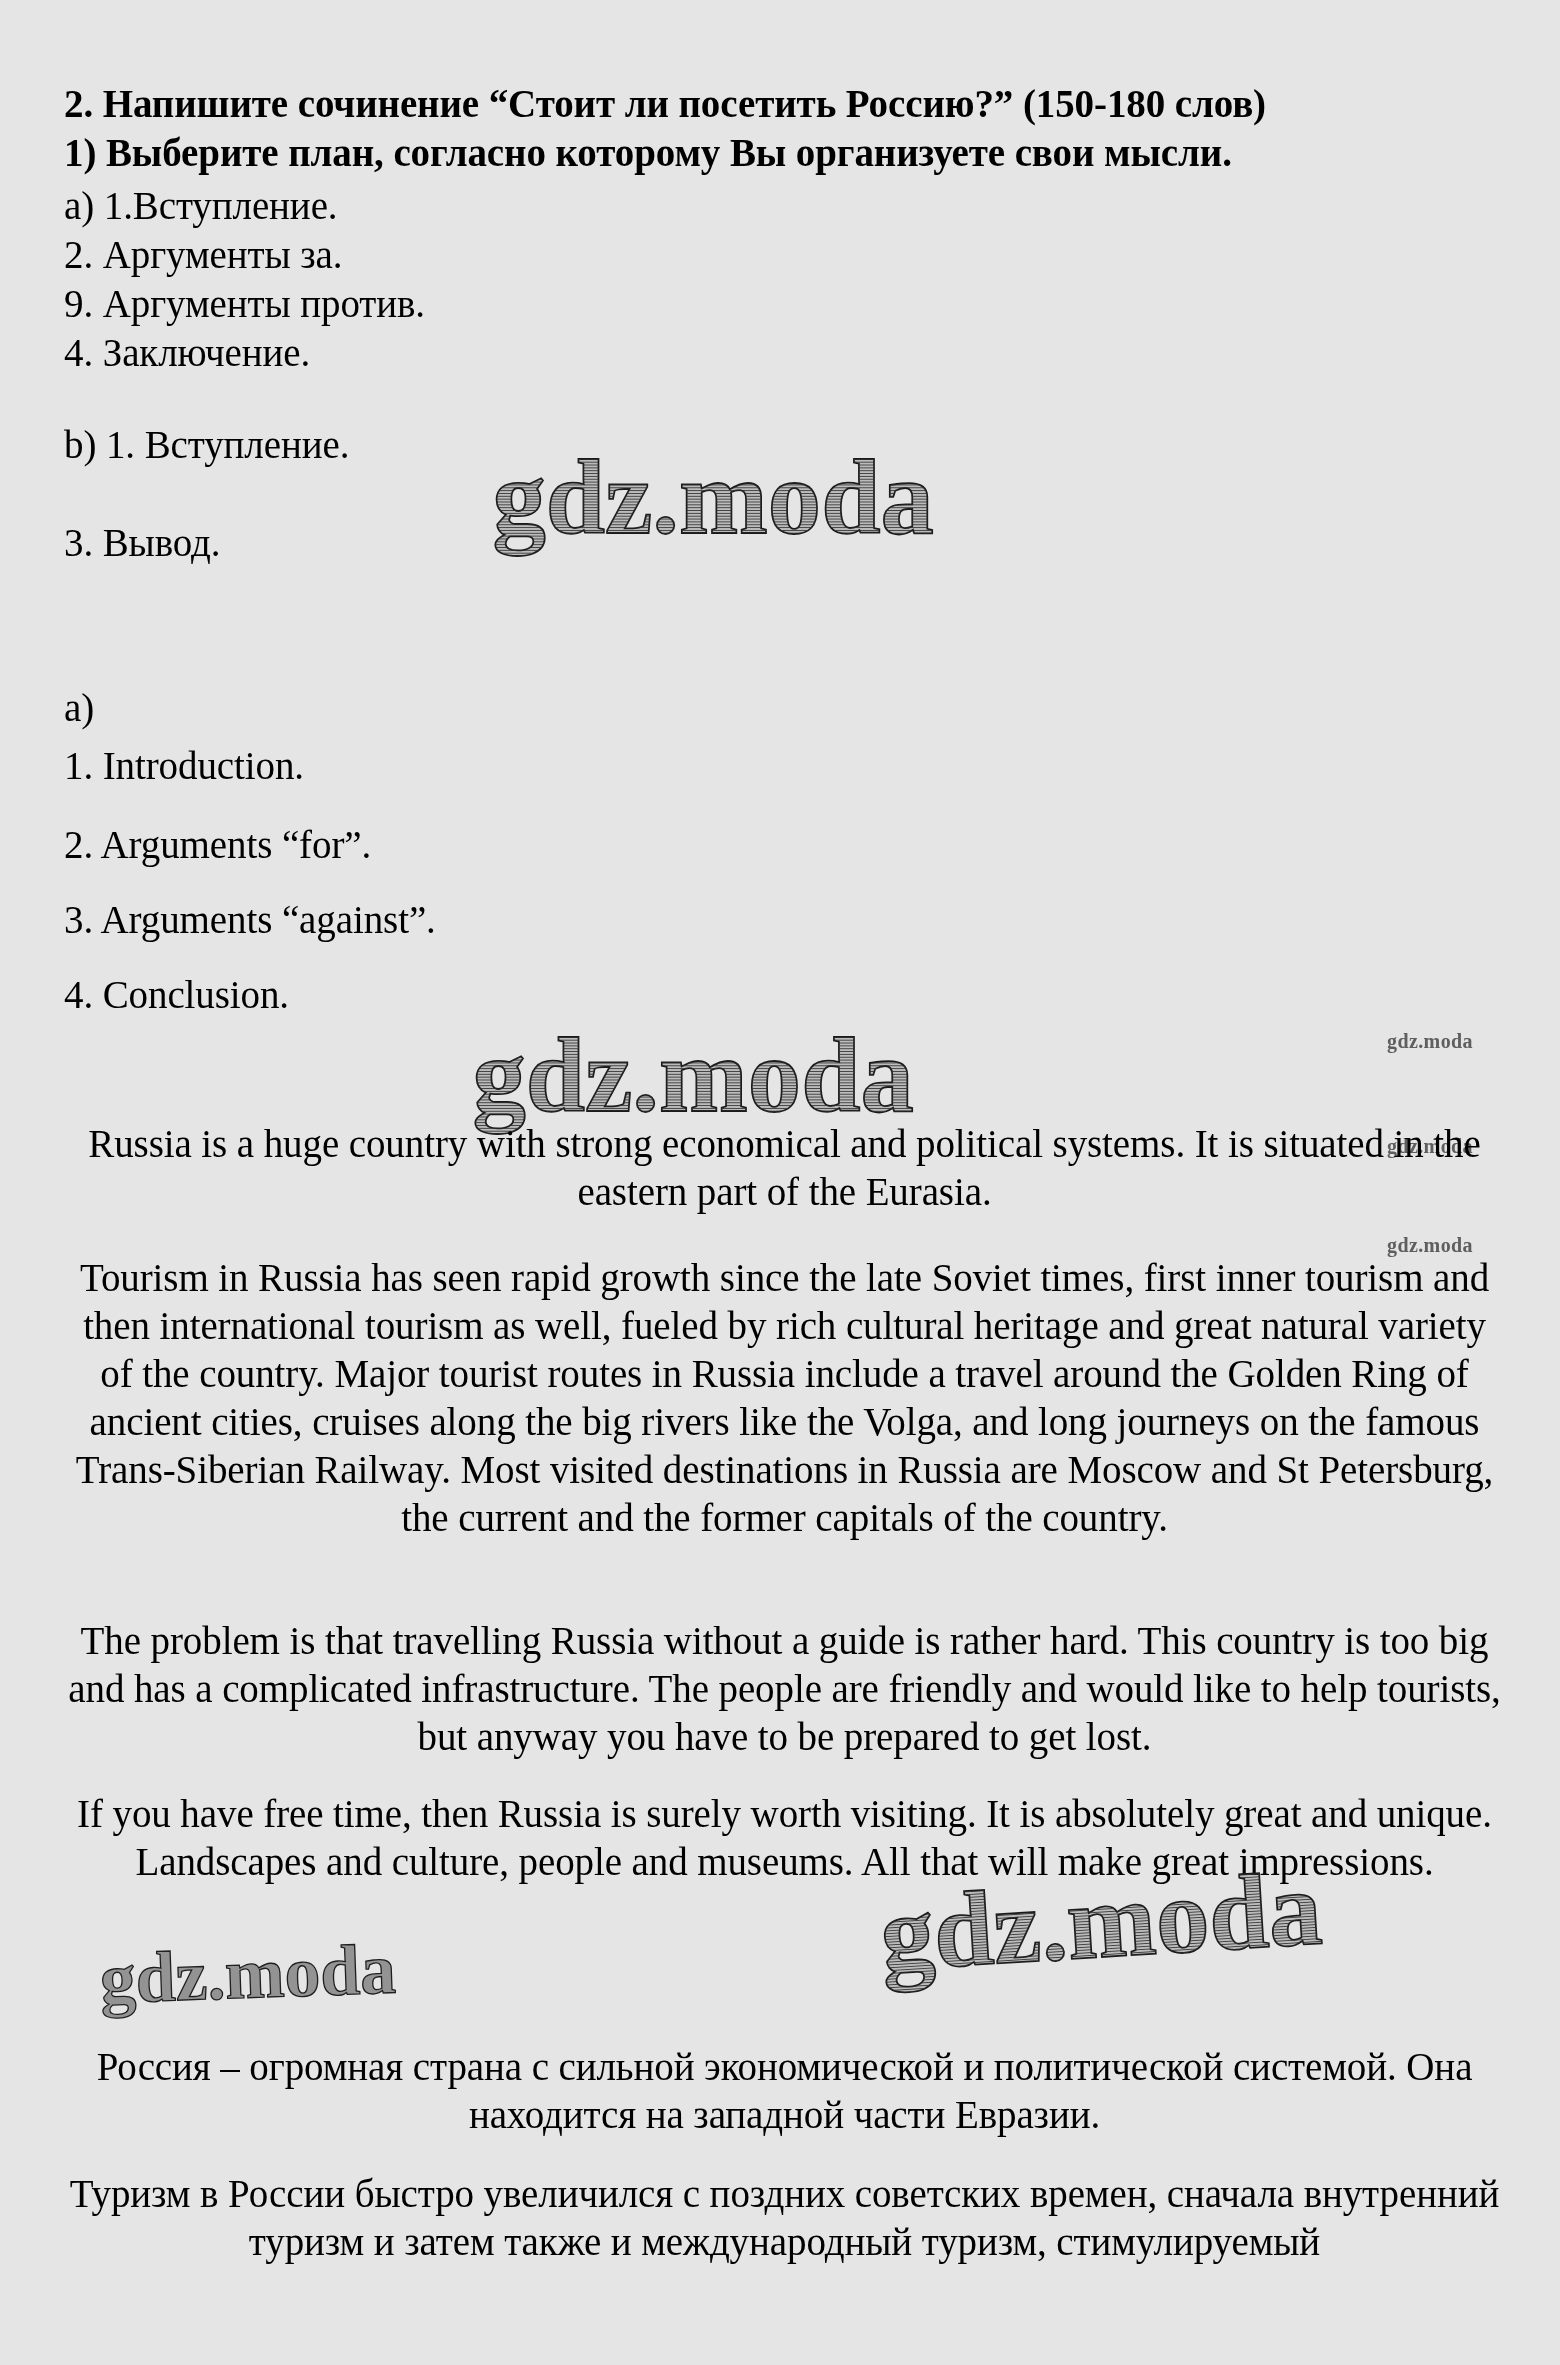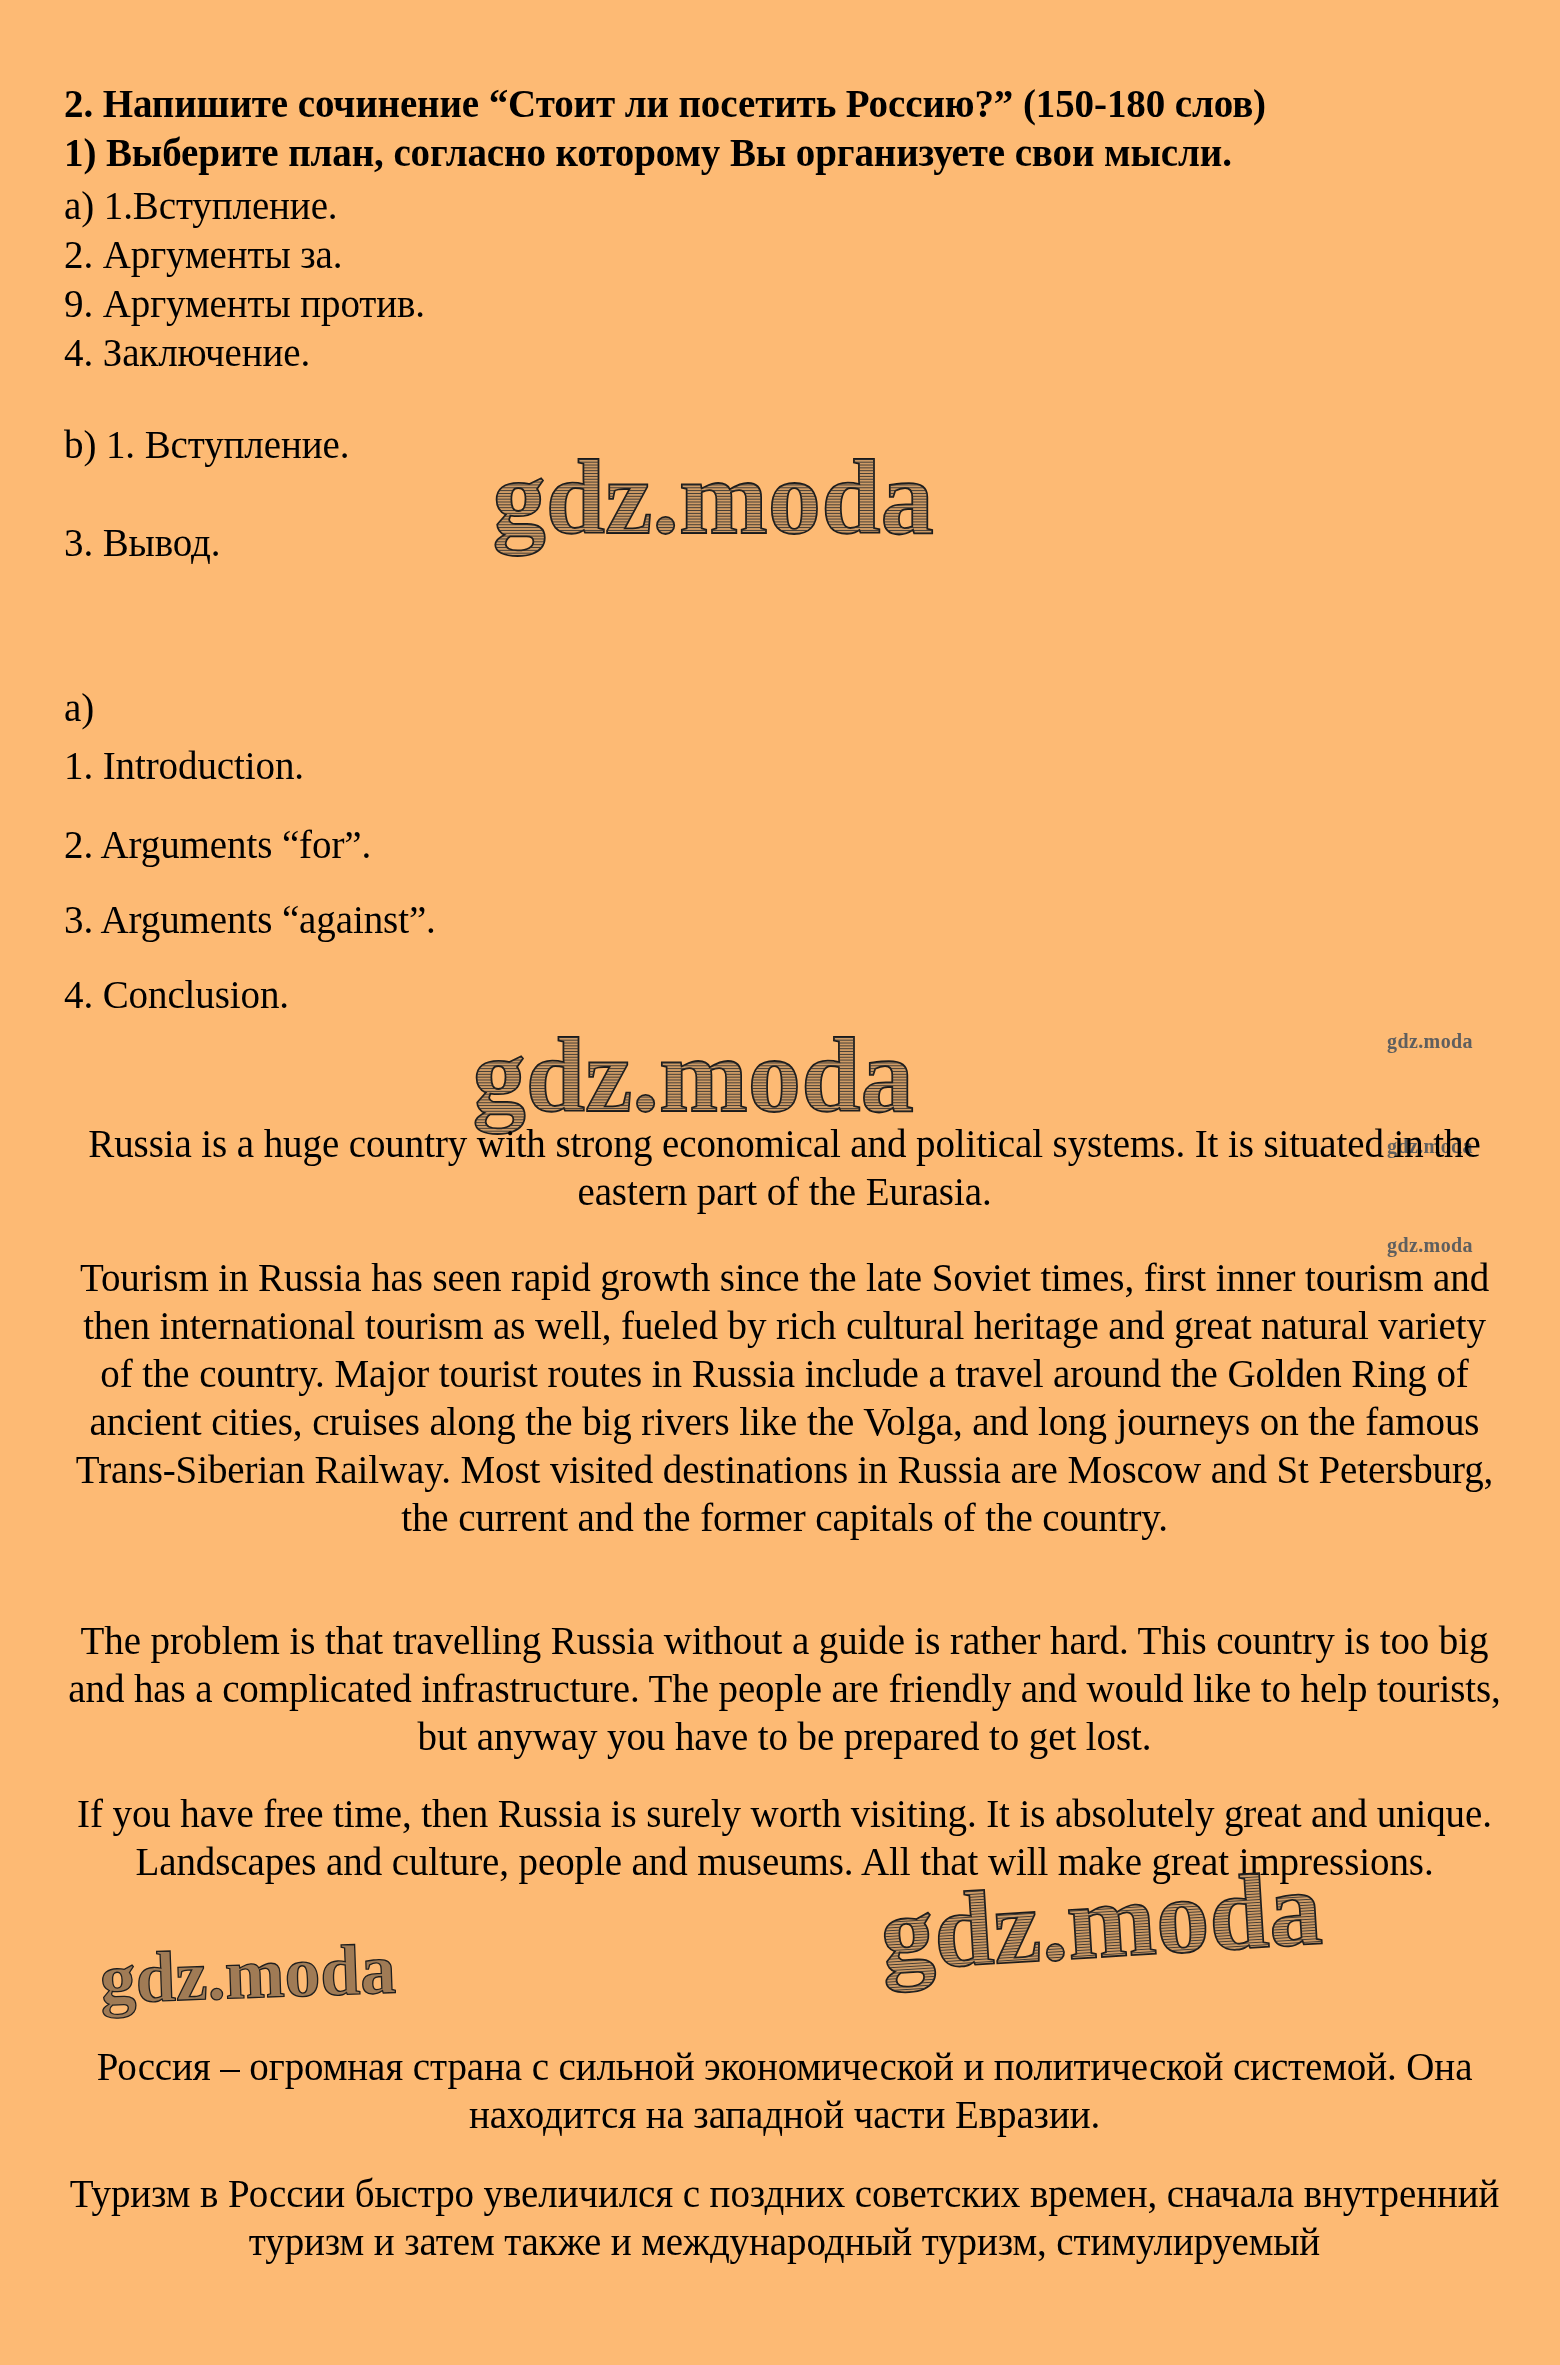--- a/index.html
+++ b/index.html
@@ -1,19 +1,19 @@
 <!DOCTYPE html>
 <html style="font-size:11.7px"><head>
 <meta charset="utf-8">
 <style>
   html,body{margin:0;padding:0;background:#ffffff;}
   .page{
     position:relative;
     width:1560px;height:2366px;
-    background:#fdba74;
+    background:#e5e5e5;
     overflow:hidden;
     font-family:"Liberation Serif",serif;
     color:#000;
   }
   .line{
     position:absolute;left:64px;
     font-size:39px;line-height:48px;
     letter-spacing:-0.1px;
     white-space:nowrap;
   }

